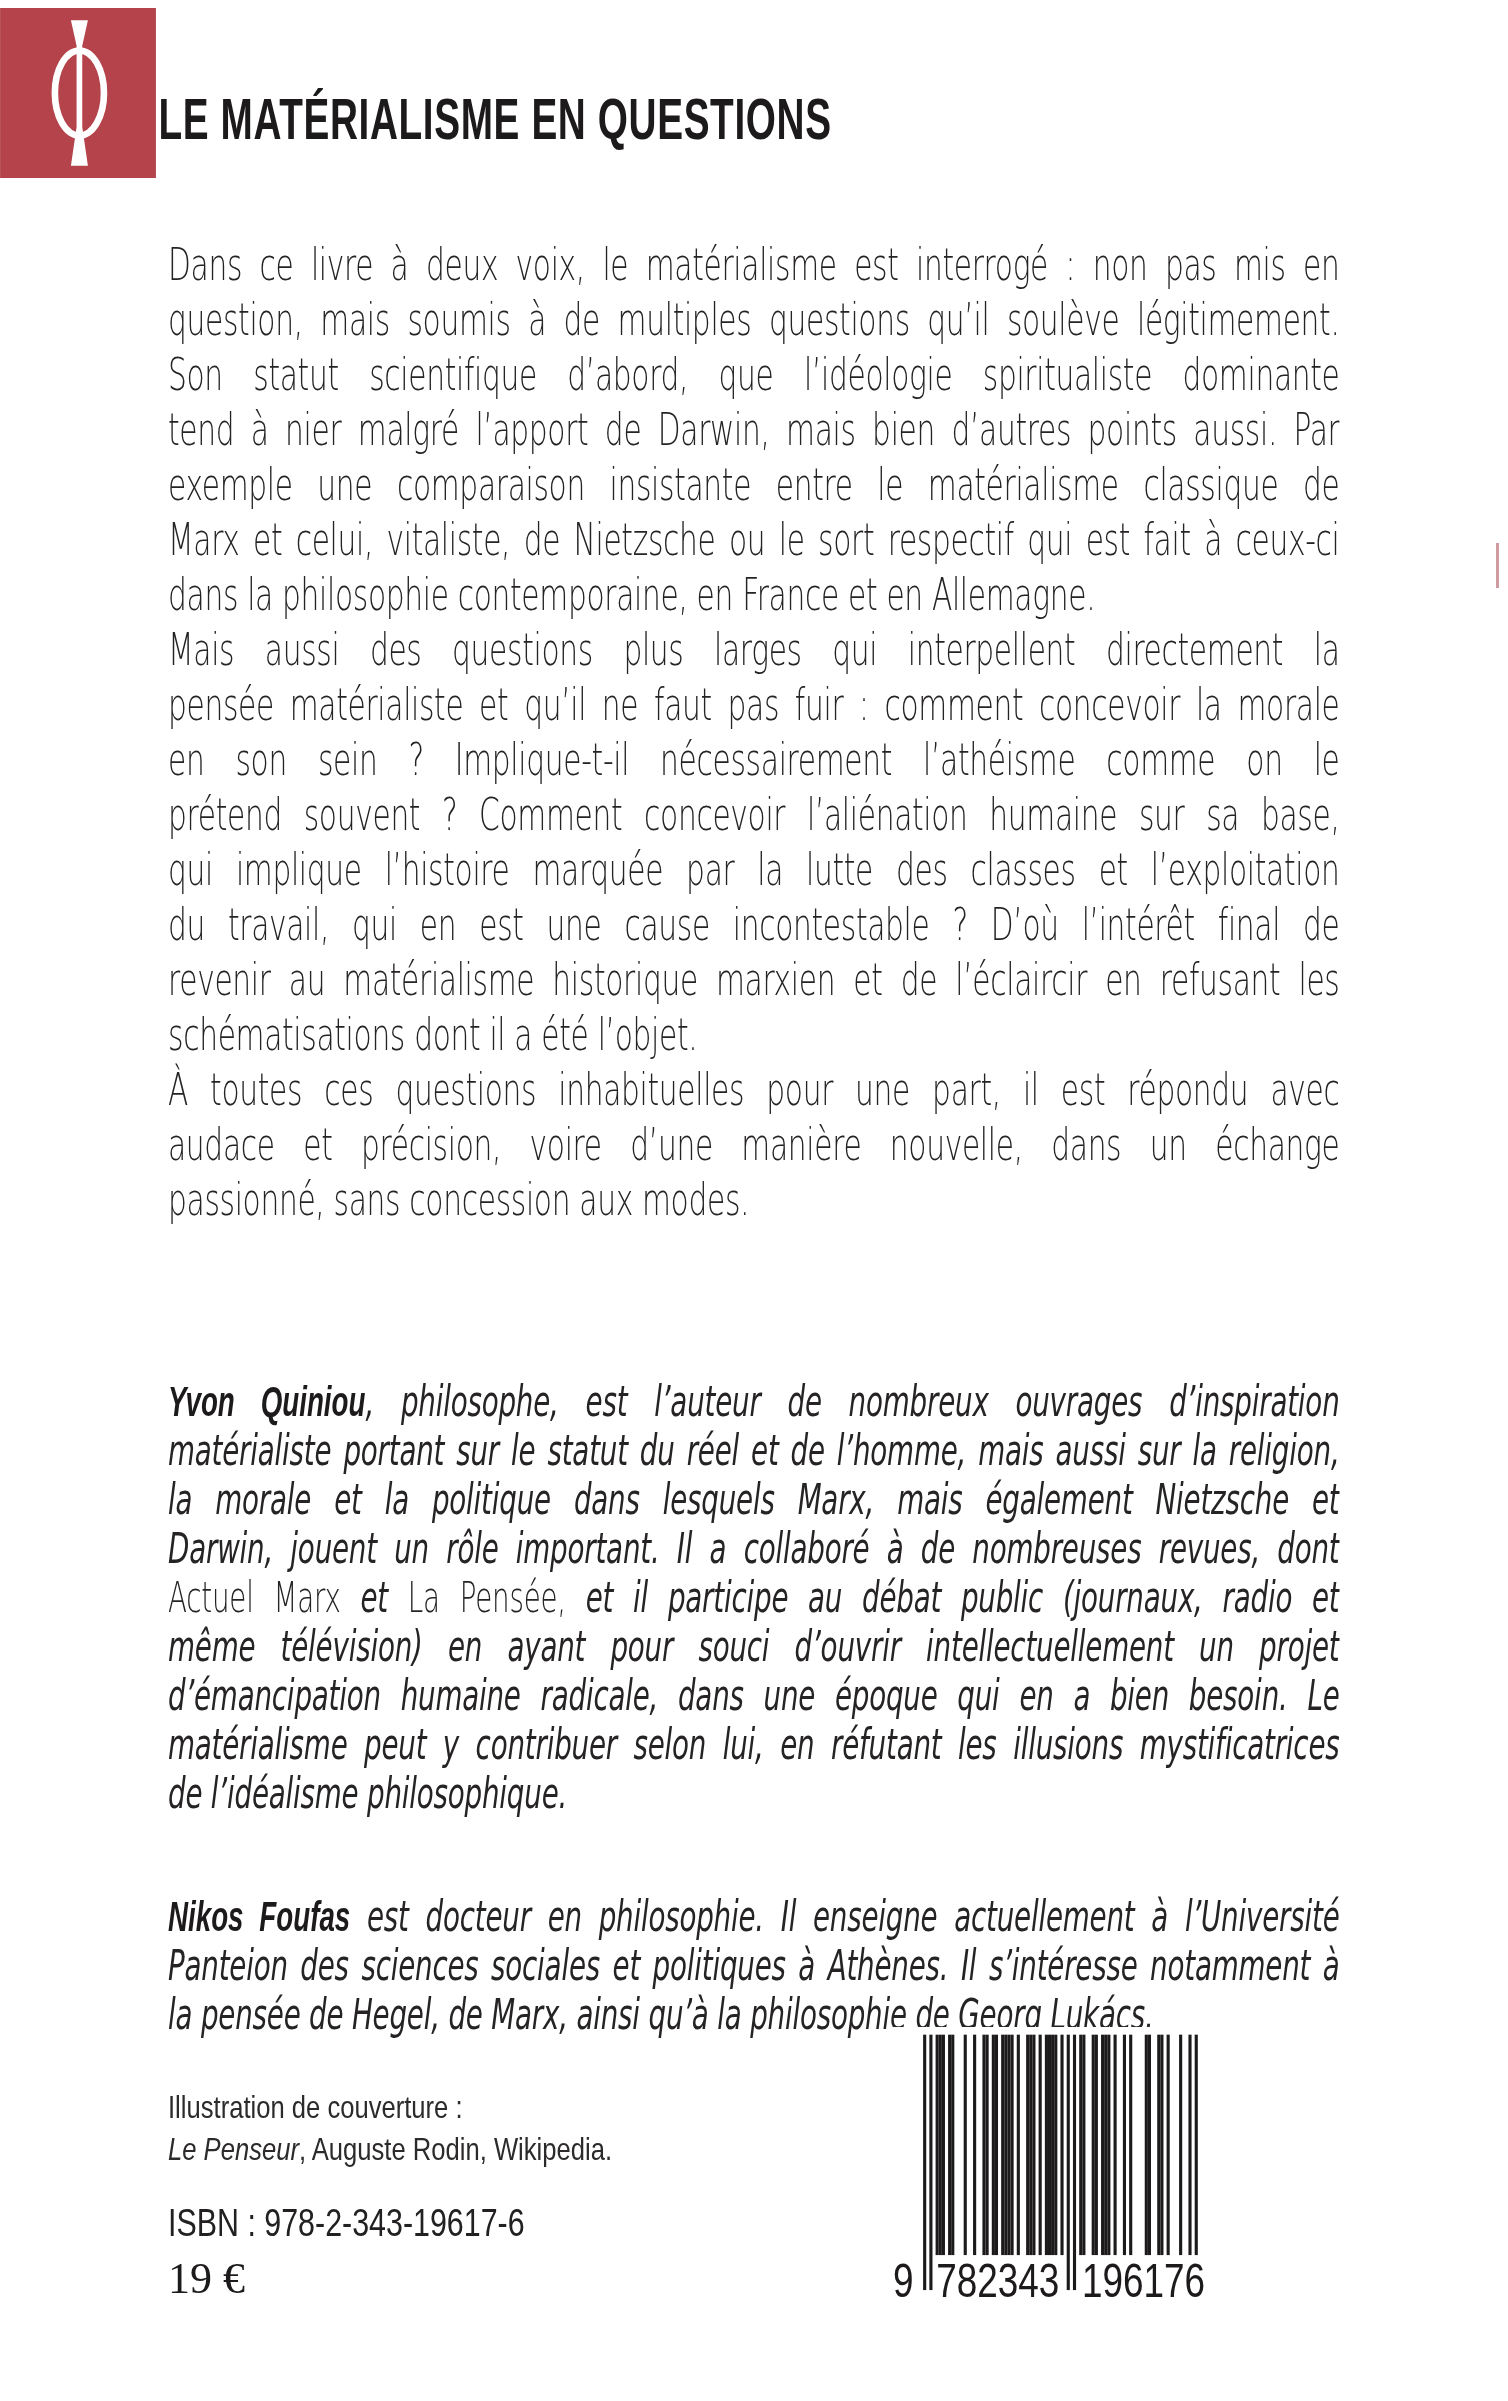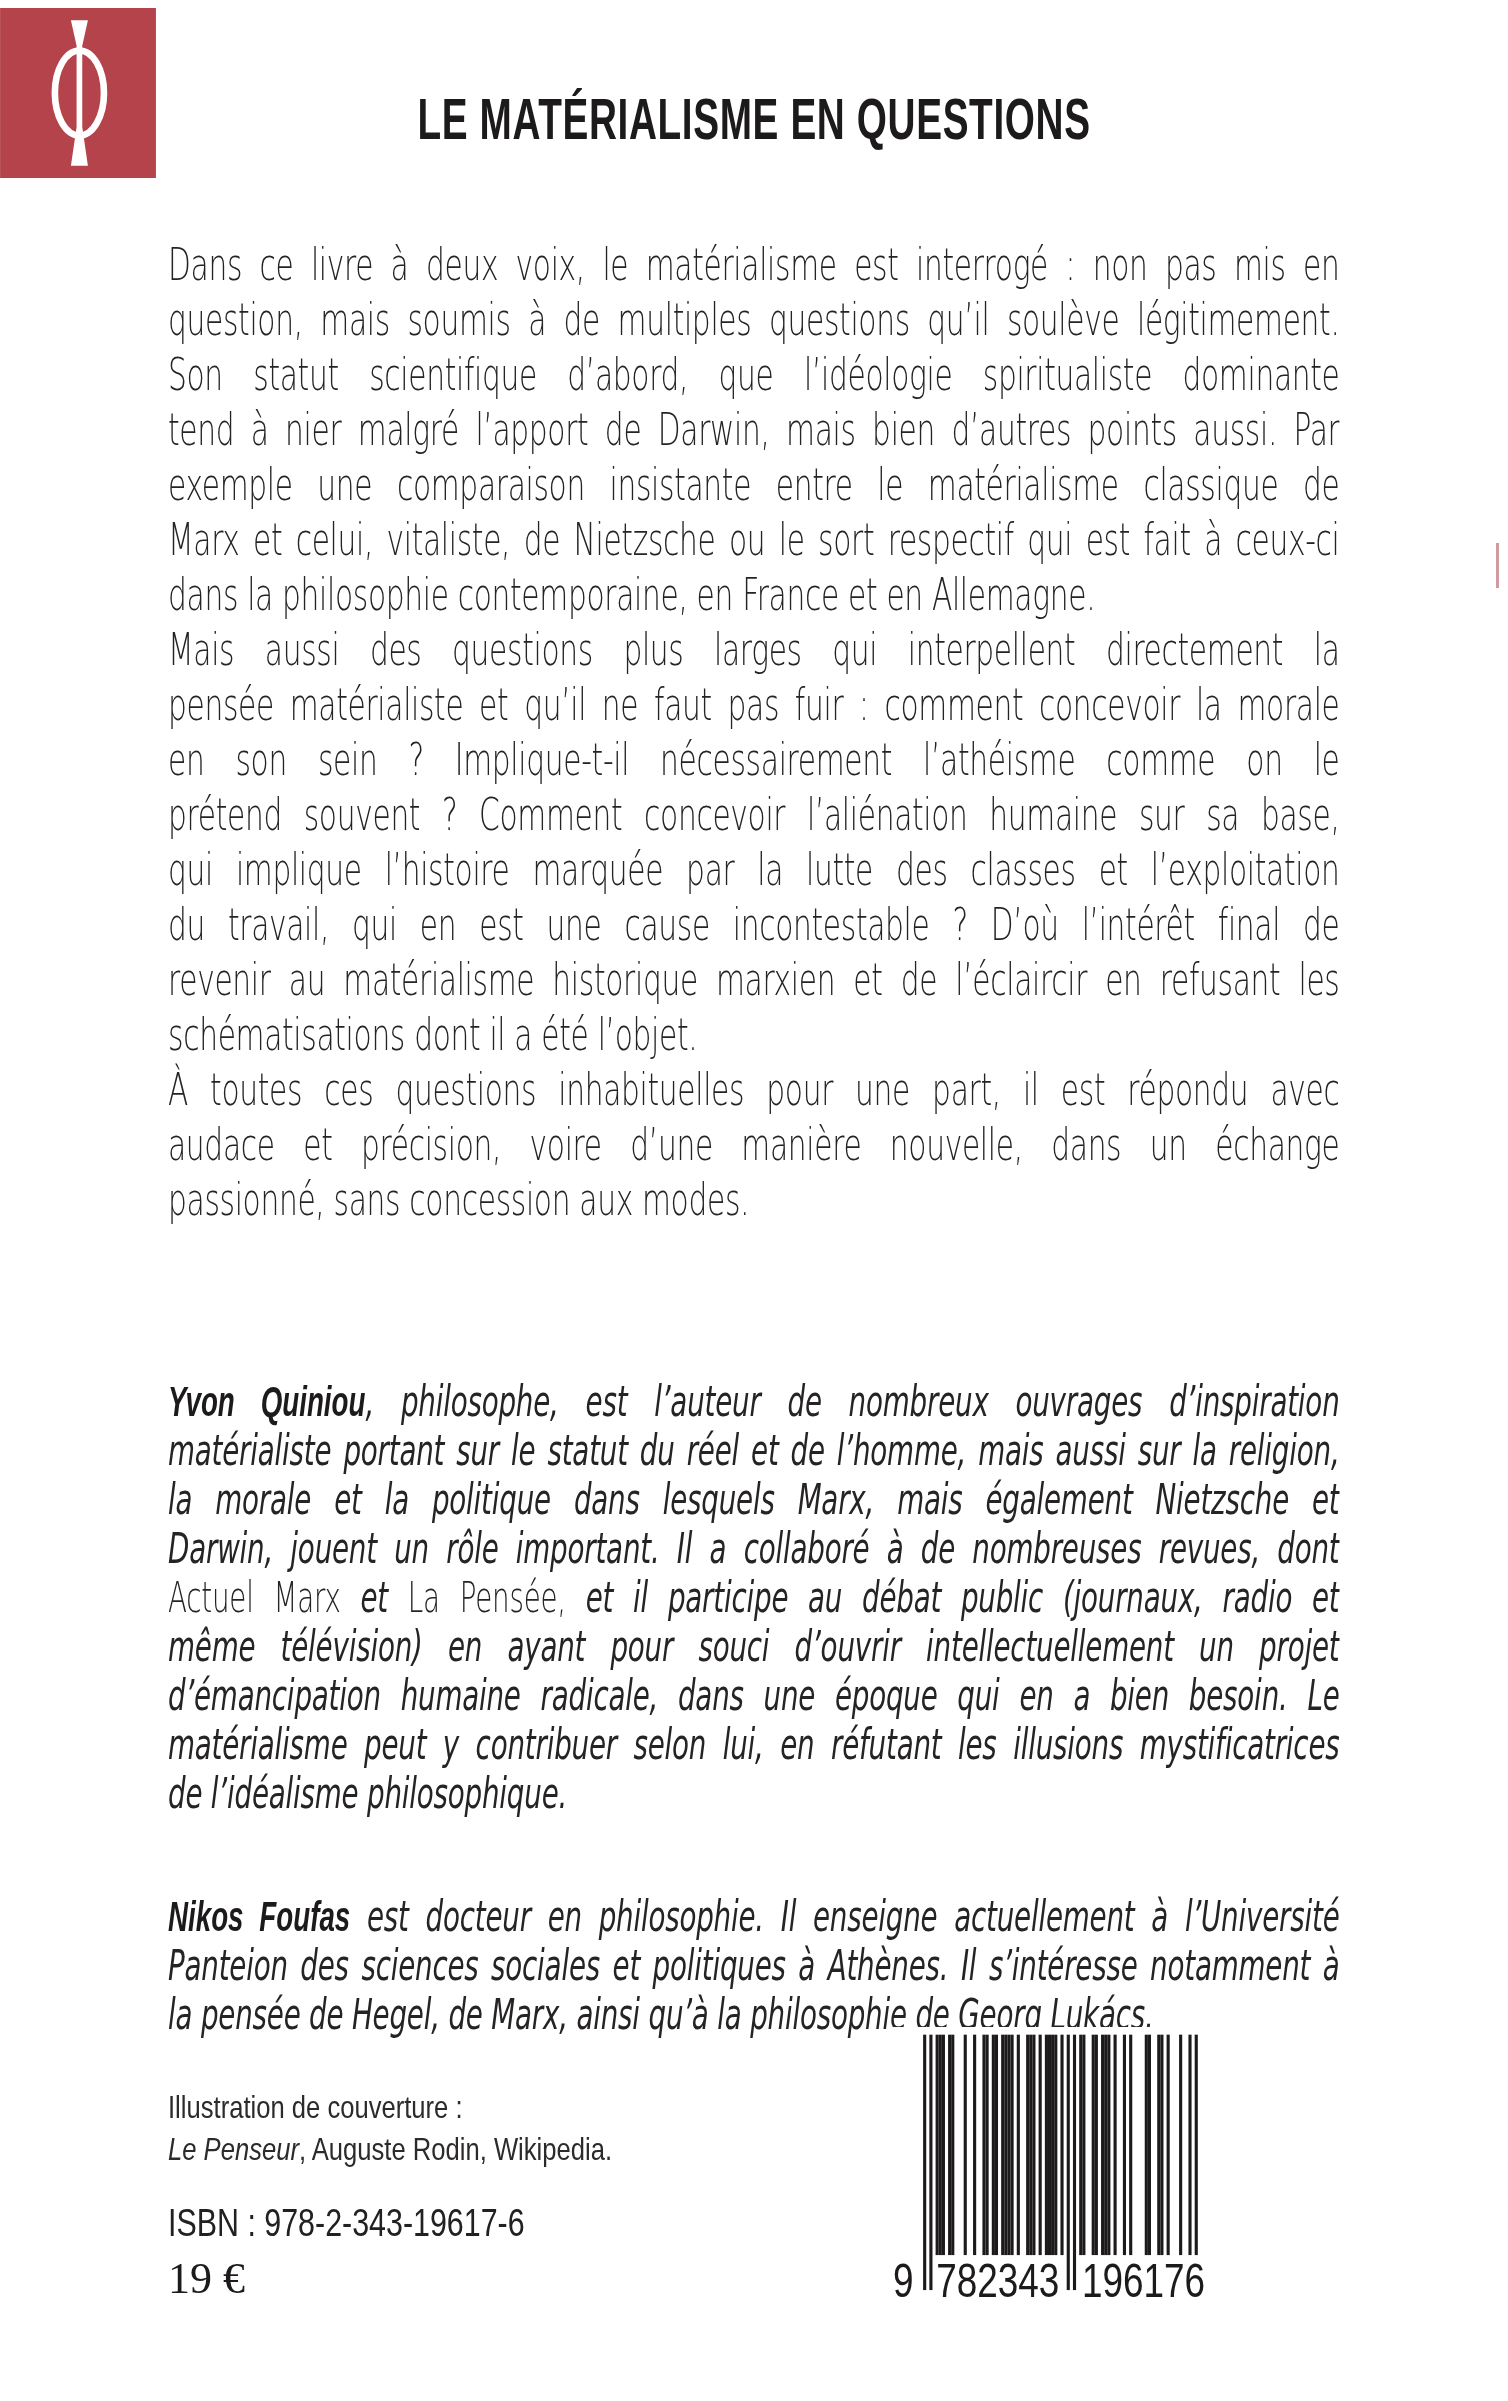--- a/index.html
+++ b/index.html
@@ -3,21 +3,21 @@
 <meta charset="utf-8">
 <style>
   html,body{margin:0;padding:0;background:#ffffff;}
   #page{position:relative;width:1508px;height:2402px;background:#ffffff;overflow:hidden;
         font-family:"Liberation Sans",sans-serif;color:#231f20;}
 
   
   .logo{position:absolute;left:0;top:7.6px;width:156px;height:170px;}
 
   
-  .title-wrap{position:absolute;left:0;width:1508px;text-align:center;white-space:nowrap;}
+  .title-wrap{position:absolute;left:0;width:1508px;white-space:nowrap;}
   .t1{top:91px;}
   .t2{top:158px;}
   .t1 .sq{display:inline-block;transform:scaleX(0.68);transform-origin:center top;
           font-size:57px;font-weight:700;letter-spacing:0.9px;color:#1c1a1b;
           font-family:"Liberation Sans",sans-serif;line-height:57px;}
   .t2 .sq{display:inline-block;transform:scaleX(0.67);transform-origin:center top;
           font-size:61px;font-weight:400;letter-spacing:1.9px;color:#242122;
           font-family:"Liberation Sans",sans-serif;line-height:61px;}
 
   

